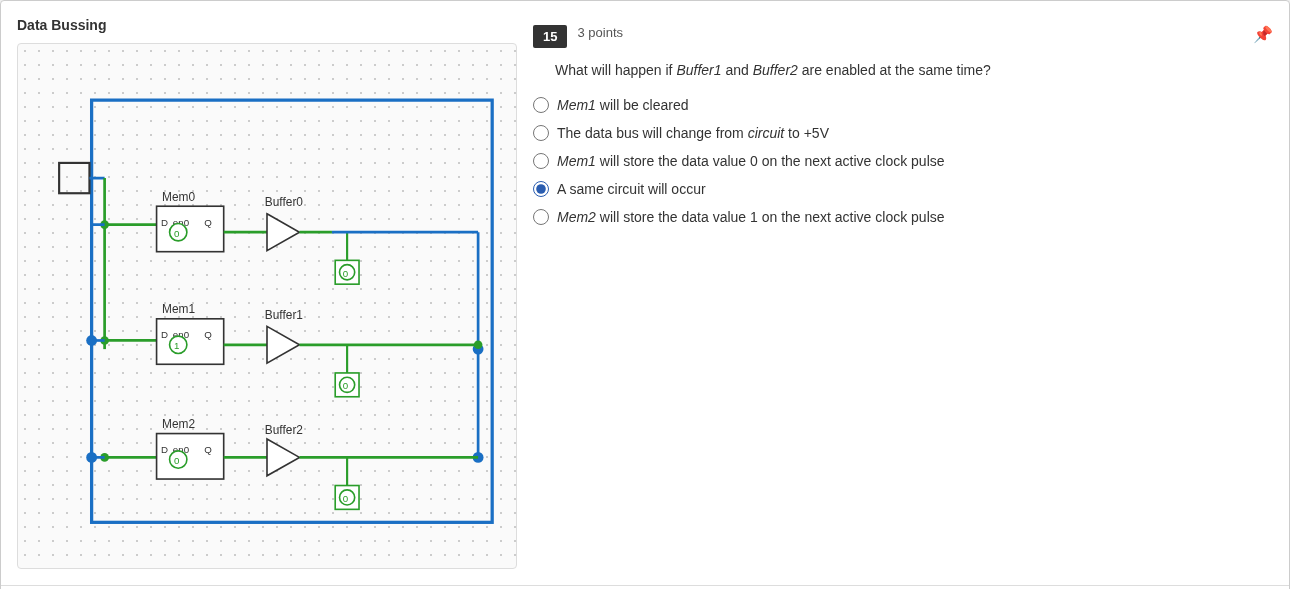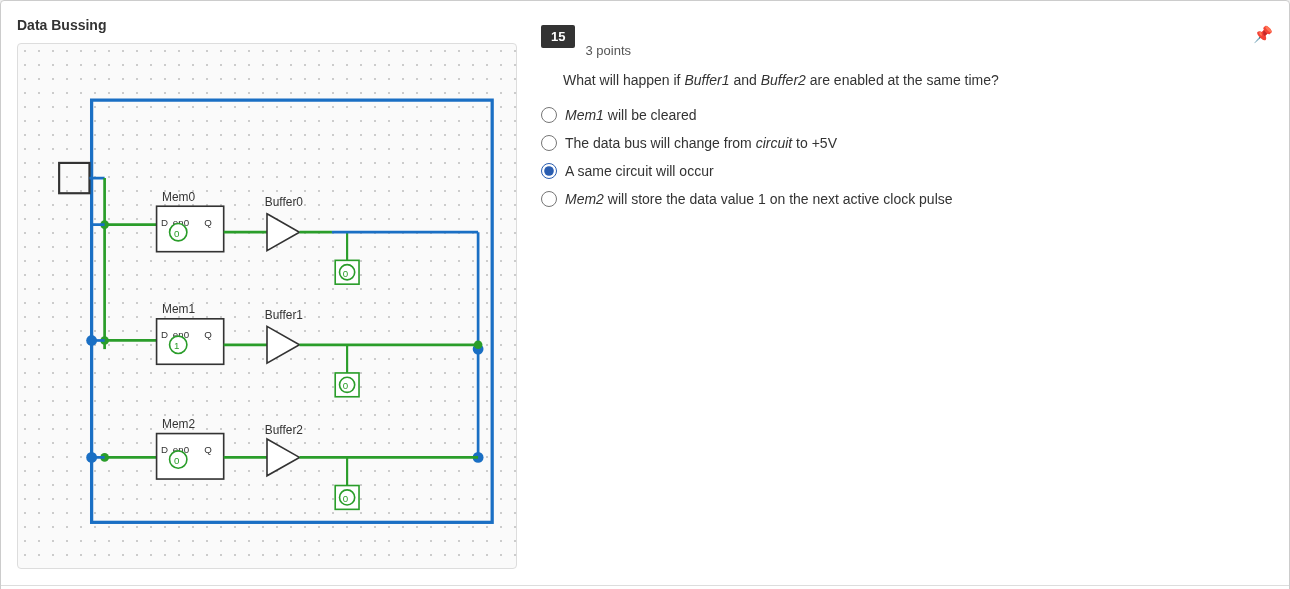--- a/index.html
+++ b/index.html
@@ -18,21 +18,21 @@
       border: 1px solid #ccc;
       border-radius: 4px;
       display: flex;
       flex-direction: column;
       position: relative;
     }
     .main-content {
       display: flex;
       flex: 1;
       padding: 16px;
-      gap: 24px;
+      gap: 16px;
     }
     
     .left-panel {
       width: 500px;
       min-height: 500px;
       display: flex;
       flex-direction: column;
     }
     .panel-title {
       font-size: 14px;
@@ -72,21 +72,20 @@
       font-size: 13px;
       font-weight: bold;
       padding: 4px 10px;
       margin-right: 10px;
       border-radius: 2px;
     }
     .question-points {
       font-size: 13px;
       color: #555;
       flex: 1;
-      margin-top: 18px;
     }
     .pin-icon {
       font-size: 16px;
       color: #333;
       cursor: pointer;
     }
     .question-text {
       font-size: 14px;
       color: #333;
       margin-bottom: 16px;
@@ -250,20 +249,24 @@
       <div class="options-list">
         <label class="option-item">
           <input type="radio" name="q15" style="">
           <span class="option-label"><em>Mem1</em> will be cleared</span>
         </label>
         <label class="option-item">
           <input type="radio" name="q15" style="">
           <span class="option-label">The data bus will change from <em>circuit</em> to +5V</span>
         </label>
         <label class="option-item">
+          <input type="radio" name="q15" style="">
+          <span class="option-label"><em>Mem1</em> will store the data value 0 on the next active clock pulse</span>
+        </label>
+        <label class="option-item">
           <input type="radio" name="q15" checked="" style="">
           <span class="option-label">A same circuit will occur</span>
         </label>
         <label class="option-item">
           <input type="radio" name="q15" style="">
           <span class="option-label"><em>Mem2</em> will store the data value 1 on the next active clock pulse</span>
         </label>
       </div>
     </div>
   </div>

